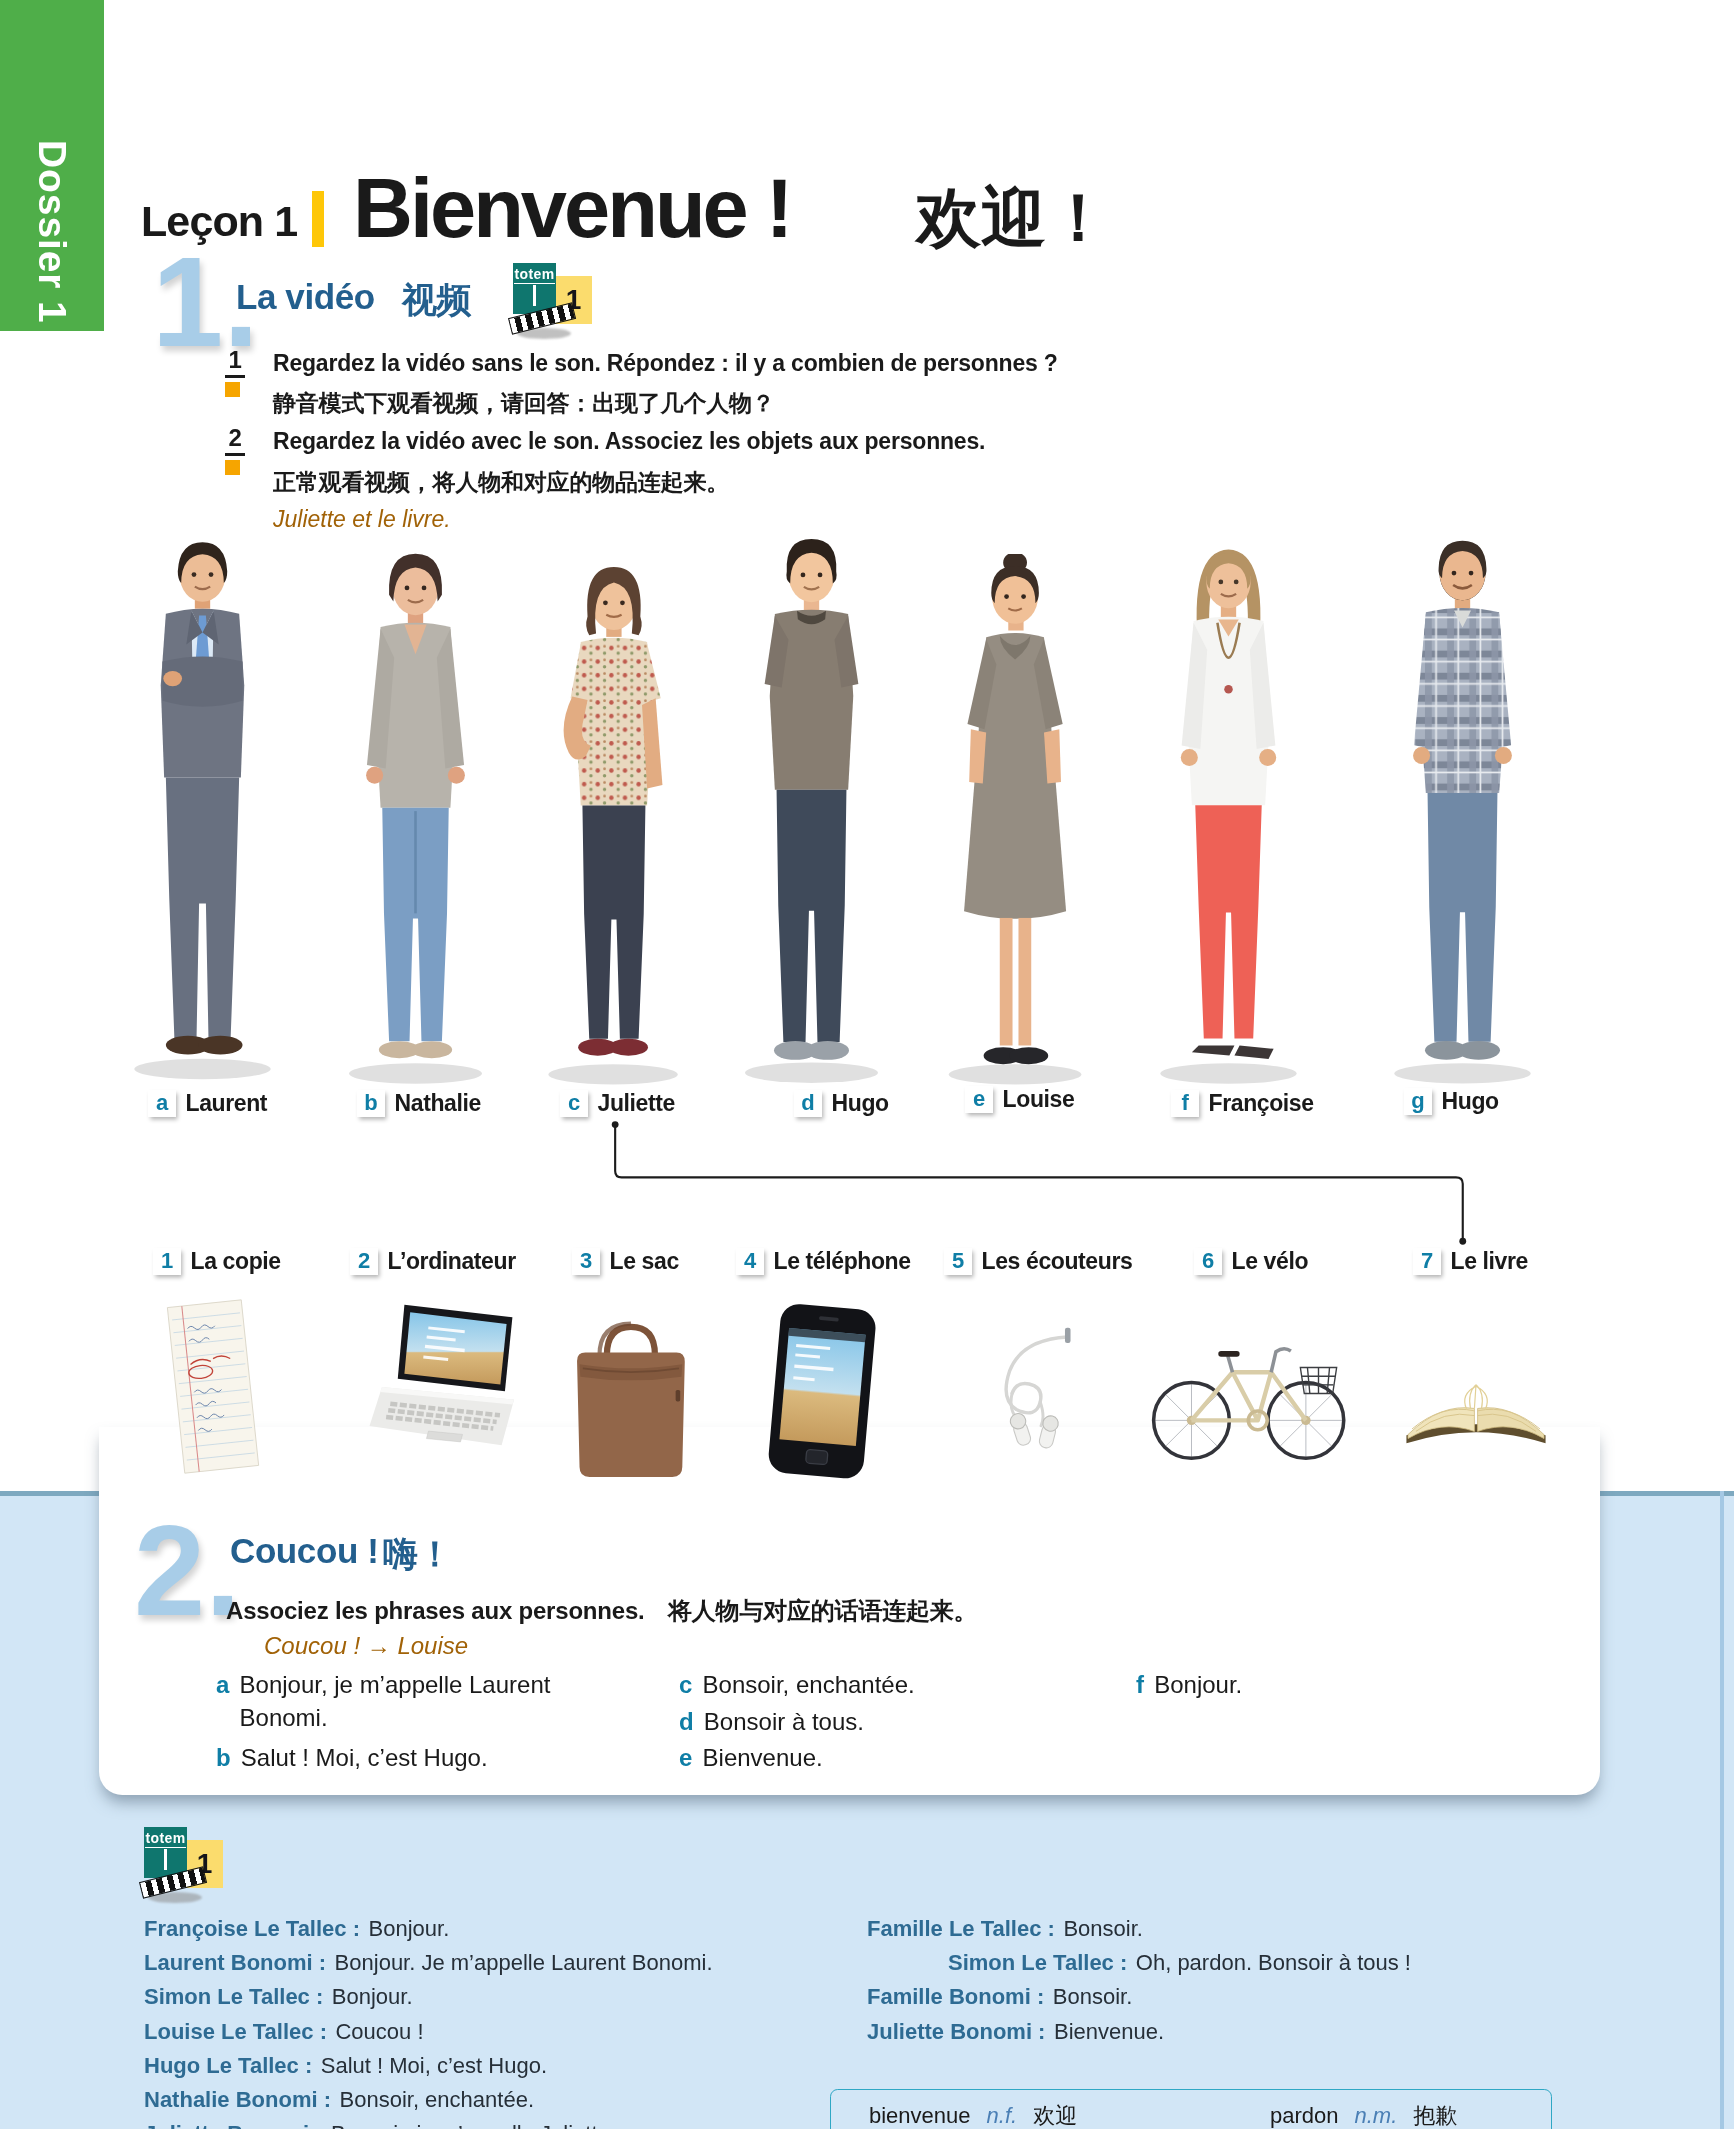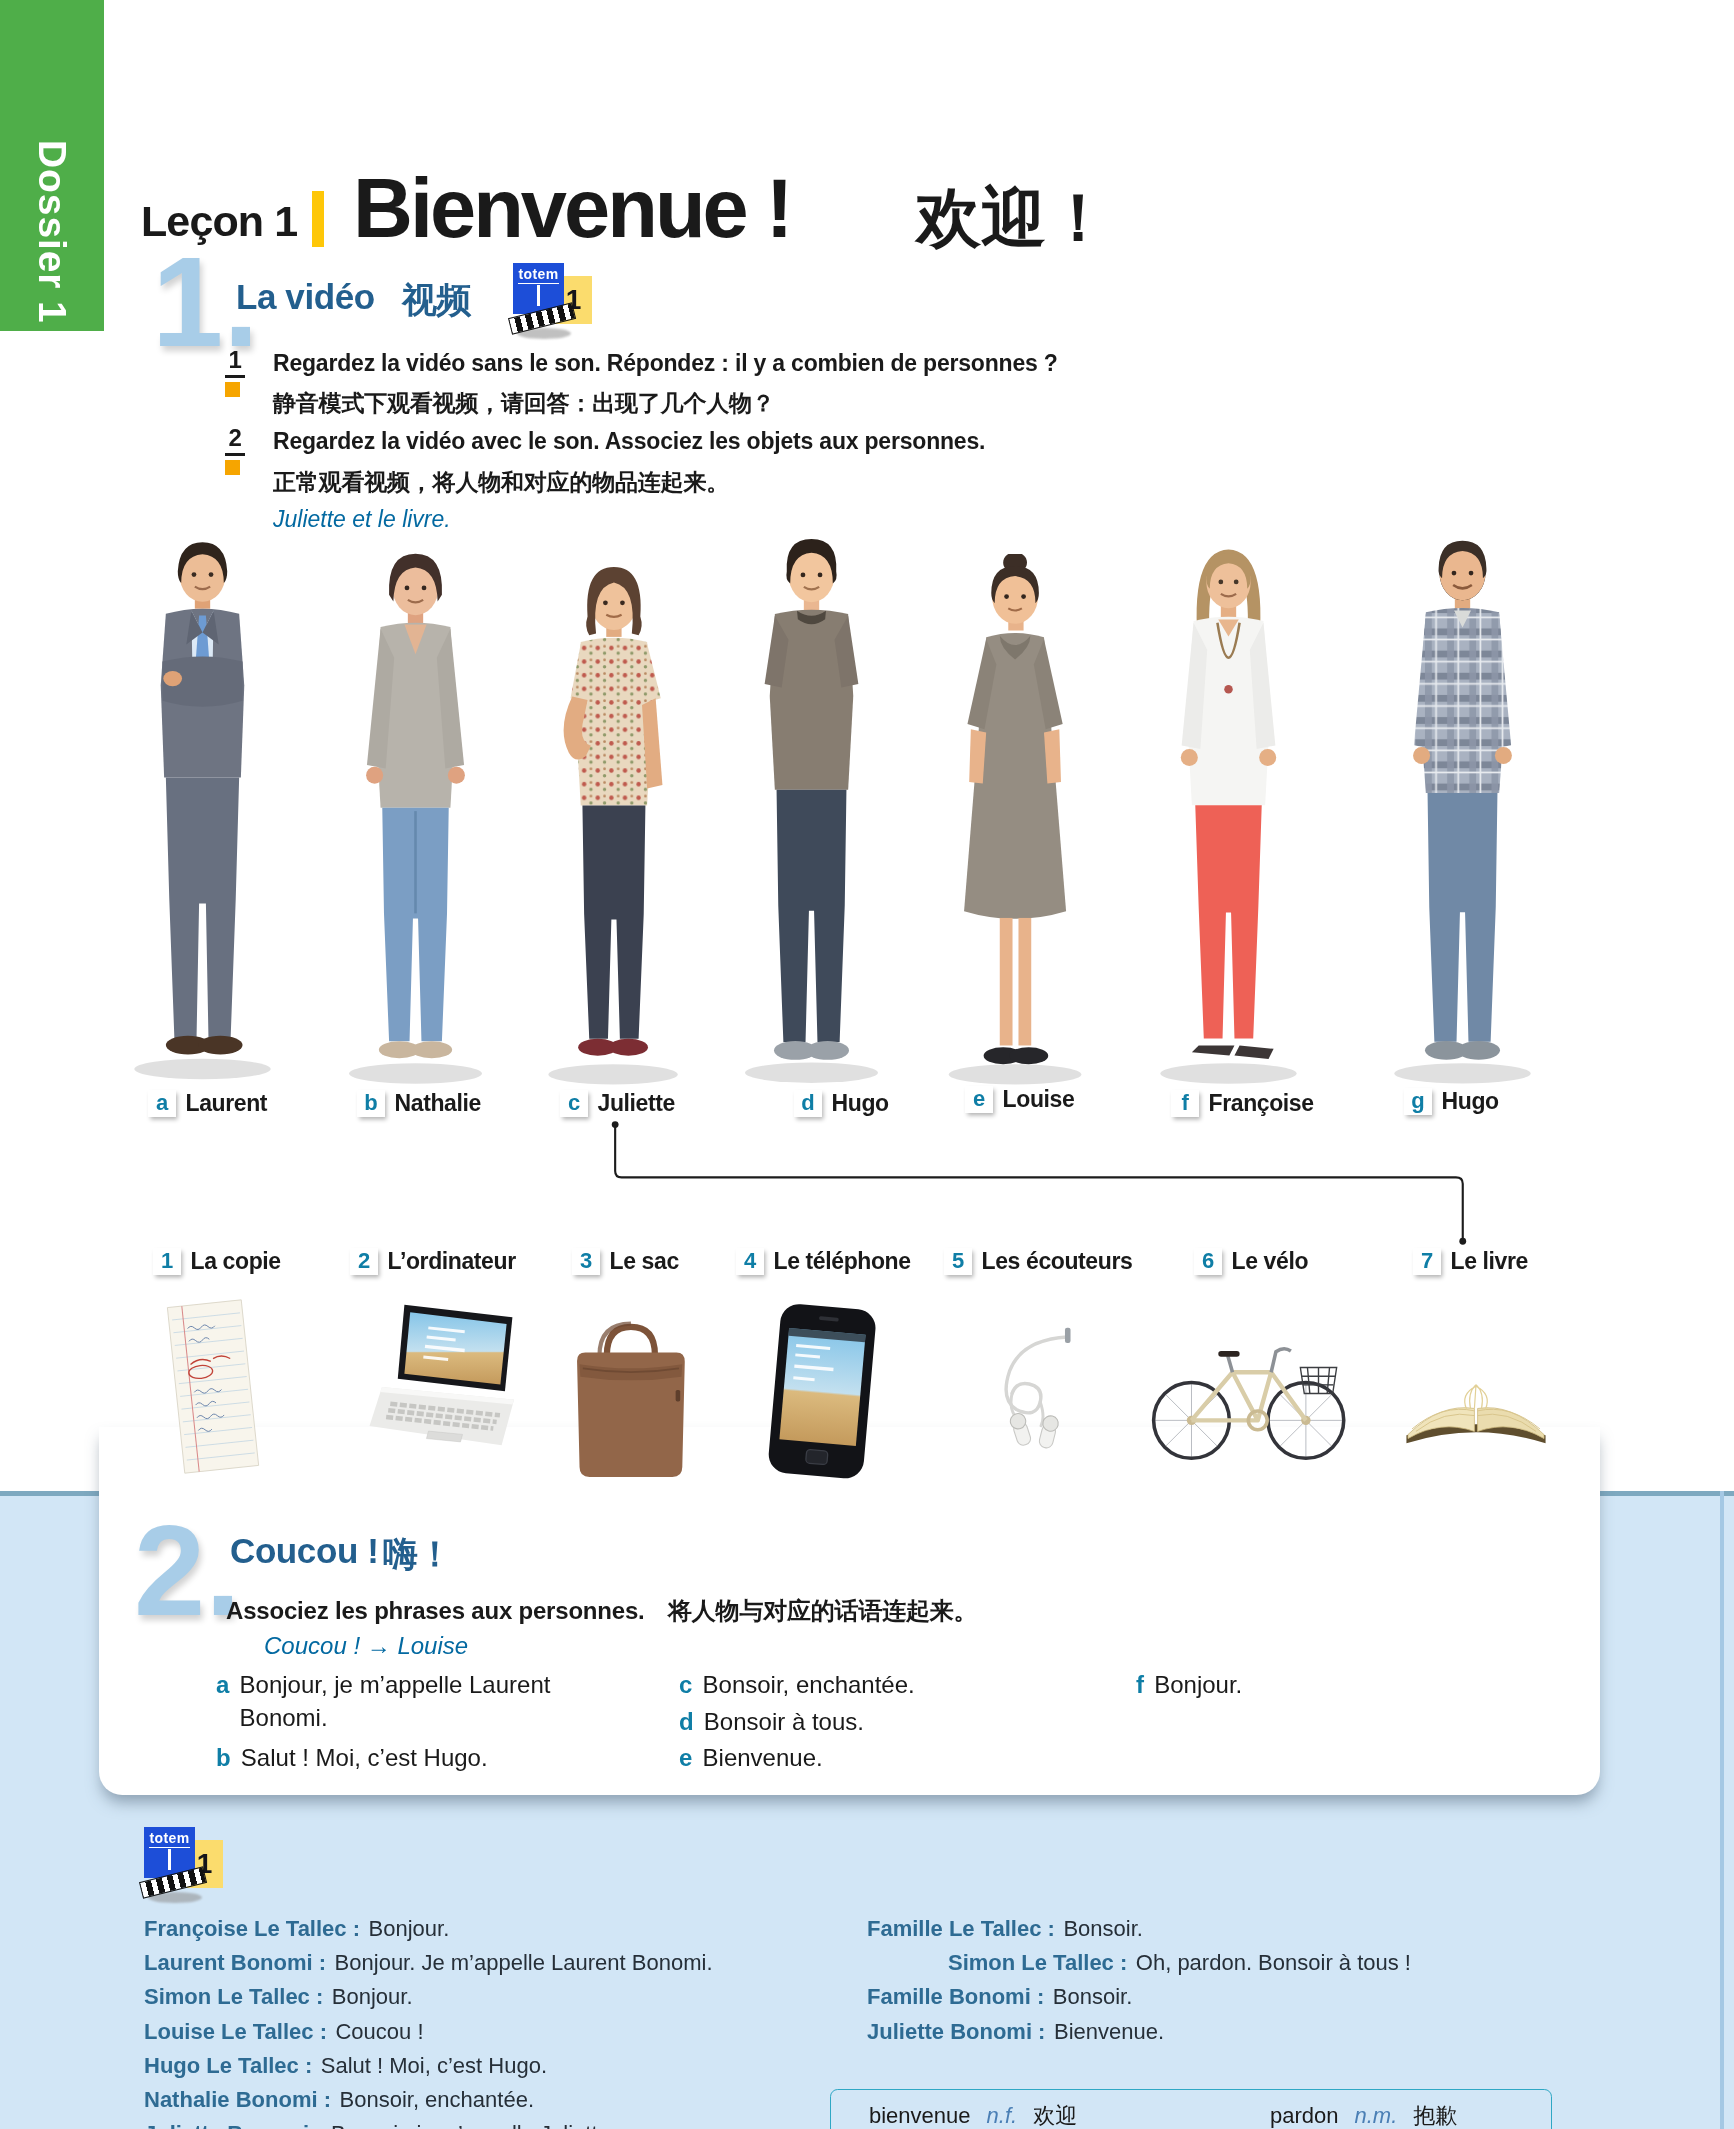--- a/index.html
+++ b/index.html
@@ -23,21 +23,21 @@
   .title-fr{left:353px;top:161px;font-size:83px;font-weight:700;letter-spacing:-3px;}
   .title-zh{left:916px;top:174px;font-size:65px;font-weight:700;}
   
   .bignum{font-size:128px;font-weight:700;color:#a8cde8;line-height:1;
           text-shadow:2.6px 5.1px 6px rgba(0,0,0,.18);}
   .act-head{font-size:35px;font-weight:700;color:#235f8e;letter-spacing:-0.4px;}
   
   .stepnum{font-size:24px;font-weight:700;border-bottom:3px solid #1a1a1a;padding:0 3.4px 0.9px;}
   .stepsq{width:14.5px;height:14.5px;background:#f6a500;}
   .steptxt{font-size:23px;font-weight:700;letter-spacing:-0.2px;white-space:nowrap;}
-  .example{font-size:23px;font-style:italic;color:#0369a1;}
+  .example{font-size:23px;font-style:italic;color:#a16207;}
   
   .chip{display:inline-block;min-width:19.6px;height:27px;background:#fff;
         box-shadow:2.1px 3.4px 4.3px rgba(0,0,0,.30);color:#0f7ea6;font-weight:700;
         font-size:22px;text-align:center;line-height:26.4px;padding:0 4.3px;}
   .lbl{display:flex;align-items:center;gap:9.4px;}
   .lbl .nm{font-size:23px;font-weight:700;letter-spacing:-0.4px;white-space:nowrap;}
   
   .instr{font-size:24px;font-weight:700;letter-spacing:-0.2px;white-space:nowrap;}
   .phrase{display:flex;gap:10.2px;font-size:24px;line-height:1.38;}
   .phrase .lt{color:#0f7ea6;font-weight:700;}
@@ -45,21 +45,21 @@
   .tline{font-size:22px;white-space:nowrap;}
   .tline .sp{color:#2e6b93;font-weight:700;margin-right:8.5px;}
   .tline .tx{color:#262f38;}
   
   .totem{width:85px;height:79px;}
   .totem .sh{position:absolute;left:4.3px;top:65px;width:54px;height:11px;background:#8e8e8e;
              border-radius:50%;opacity:.55;filter:blur(1.3px);}
   .totem .yl{position:absolute;left:42px;top:12.8px;width:37px;height:48px;background:#fbdc6d;
              display:flex;align-items:center;justify-content:center;
              font-size:28px;font-weight:700;color:#15151a;}
-  .totem .bk{position:absolute;left:0;top:0;width:51px;height:51px;background:#1d4ed8;
+  .totem .bk{position:absolute;left:0;top:0;width:43px;height:51px;background:#0f766e;
              text-align:center;color:#fff;}
   .totem .wd{display:inline-block;margin-top:2.6px;font-size:14px;font-weight:700;
              border-bottom:1.7px solid #fff;padding-bottom:1.3px;letter-spacing:0.4px;}
   .totem .stem{width:2.1px;height:21px;background:#fff;margin:1.3px auto 0;}
   .totem .strip{position:absolute;left:-4.3px;top:47px;width:64px;height:14.5px;
              border:1.7px solid #111;background:repeating-linear-gradient(90deg,#fff 0 5.1px,#111 5.1px 11px);
              transform:rotate(-14deg);}
   
   .vocab{left:830px;top:2089px;width:720px;height:52px;border:1.7px solid #2ea7c4;
          border-radius:7.7px;}

